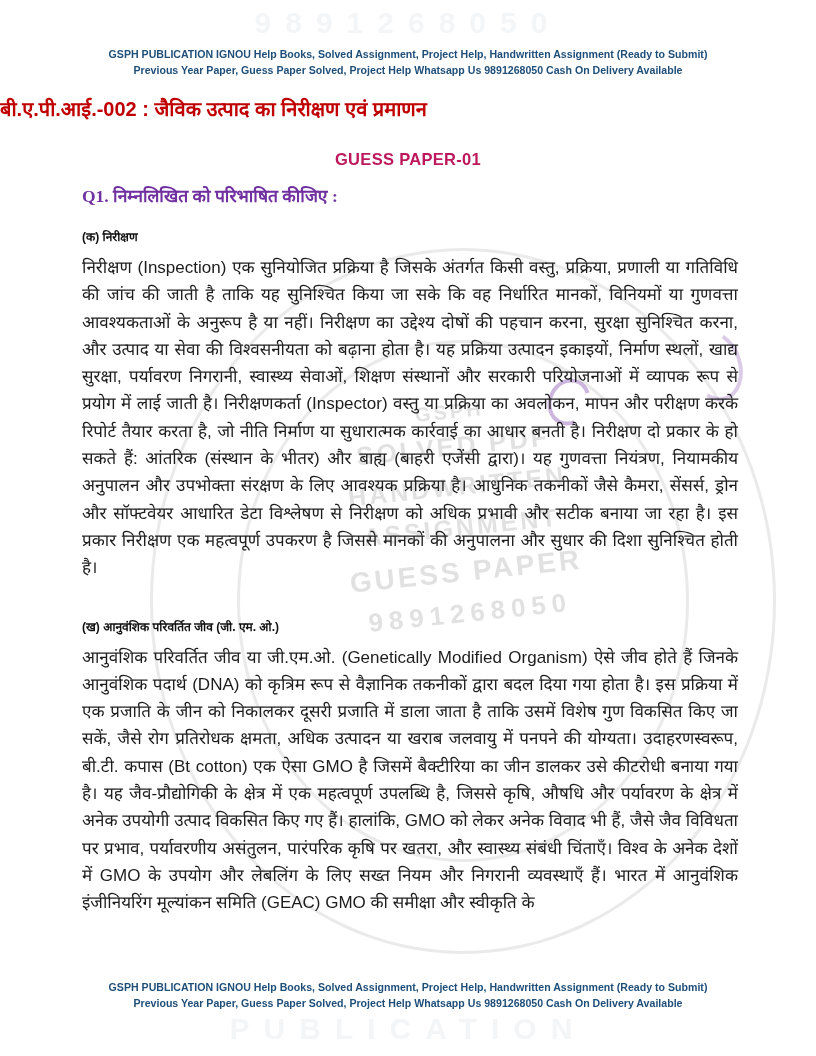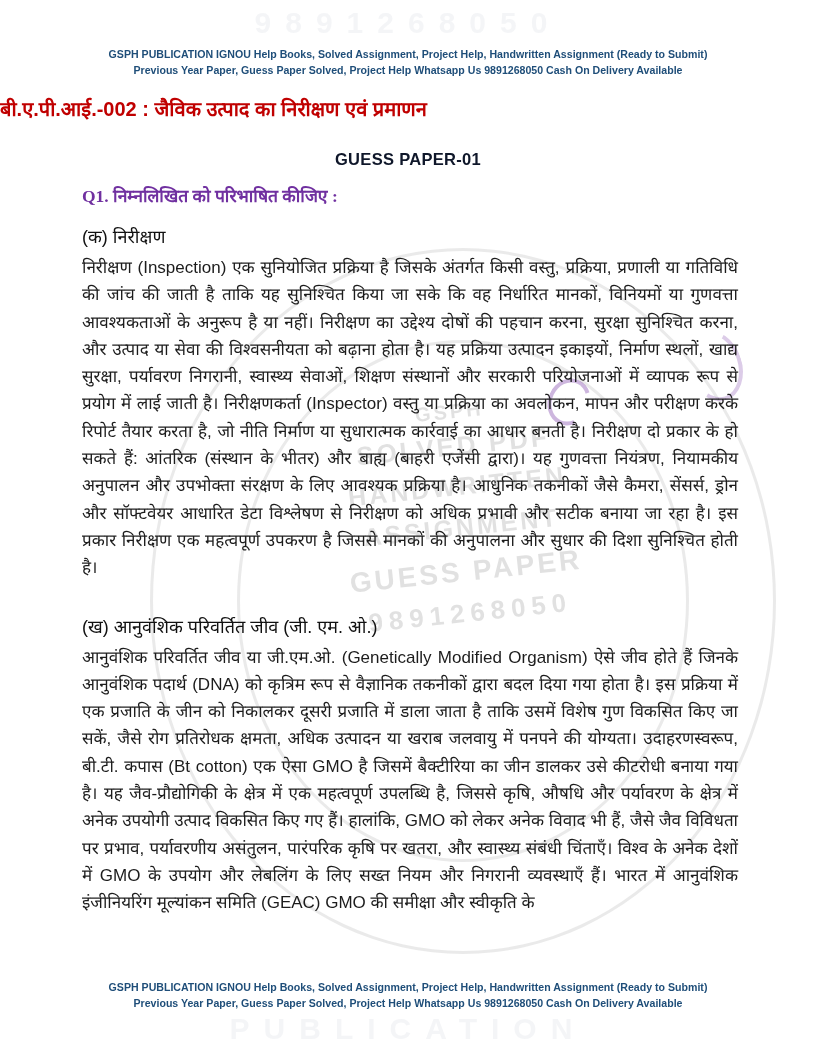--- a/index.html
+++ b/index.html
@@ -57,32 +57,32 @@
   }
   .hdr { top:47px; }
   .ftr { top:980px; }
 
   .doc-title {
     position:absolute; top:95px; left:0; right:0; text-align:left;
     color:#c00000; font-weight:bold; font-size:20px;
   }
   .doc-subtitle {
     position:absolute; top:150px; left:0; right:0; text-align:center;
-    color:#0f172a; font-weight:bold; font-size:16.5px; letter-spacing:0.3px;
+    color:#be185d; font-weight:bold; font-size:16.5px; letter-spacing:0.3px;
   }
   .question {
     position:absolute; top:183px; left:82px; width:655px;
     color:#7030a0; font-weight:bold; font-size:17.5px;font-family:Liberation Serif, serif;
   }
   .content {
     position:absolute; top:224px; left:82px; width:656px;
     color:#1a1a1a;
   }
   .sec-heading {
-    font-size:18px; font-weight:normal; color:#111111;
+    font-size:12px; font-weight:bold; color:#111111;
     margin:0 0 4px 0; line-height:26px;
   }
   .sec-heading.second { margin-top:32px; }
   .sec-body {
     font-size:17px; line-height:27.3px; text-align:justify;
     margin:0; color:#1c1c1c;
   }
 </style>
 </head>
 <body>

